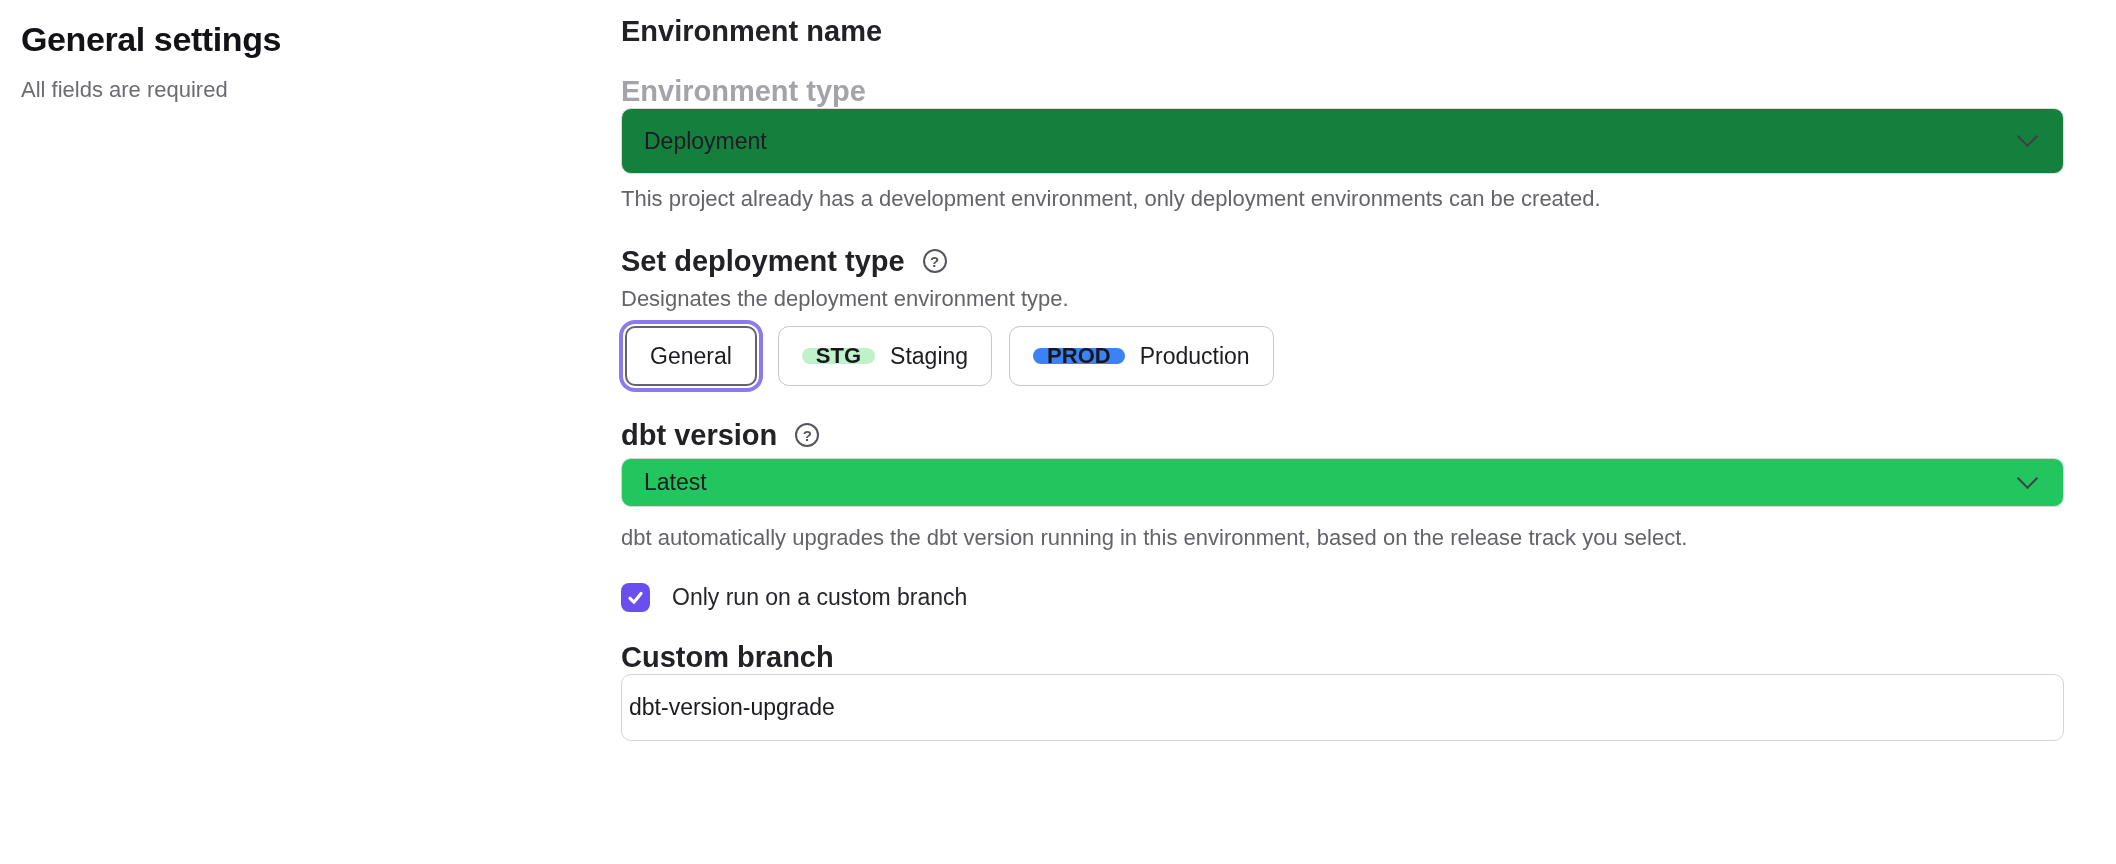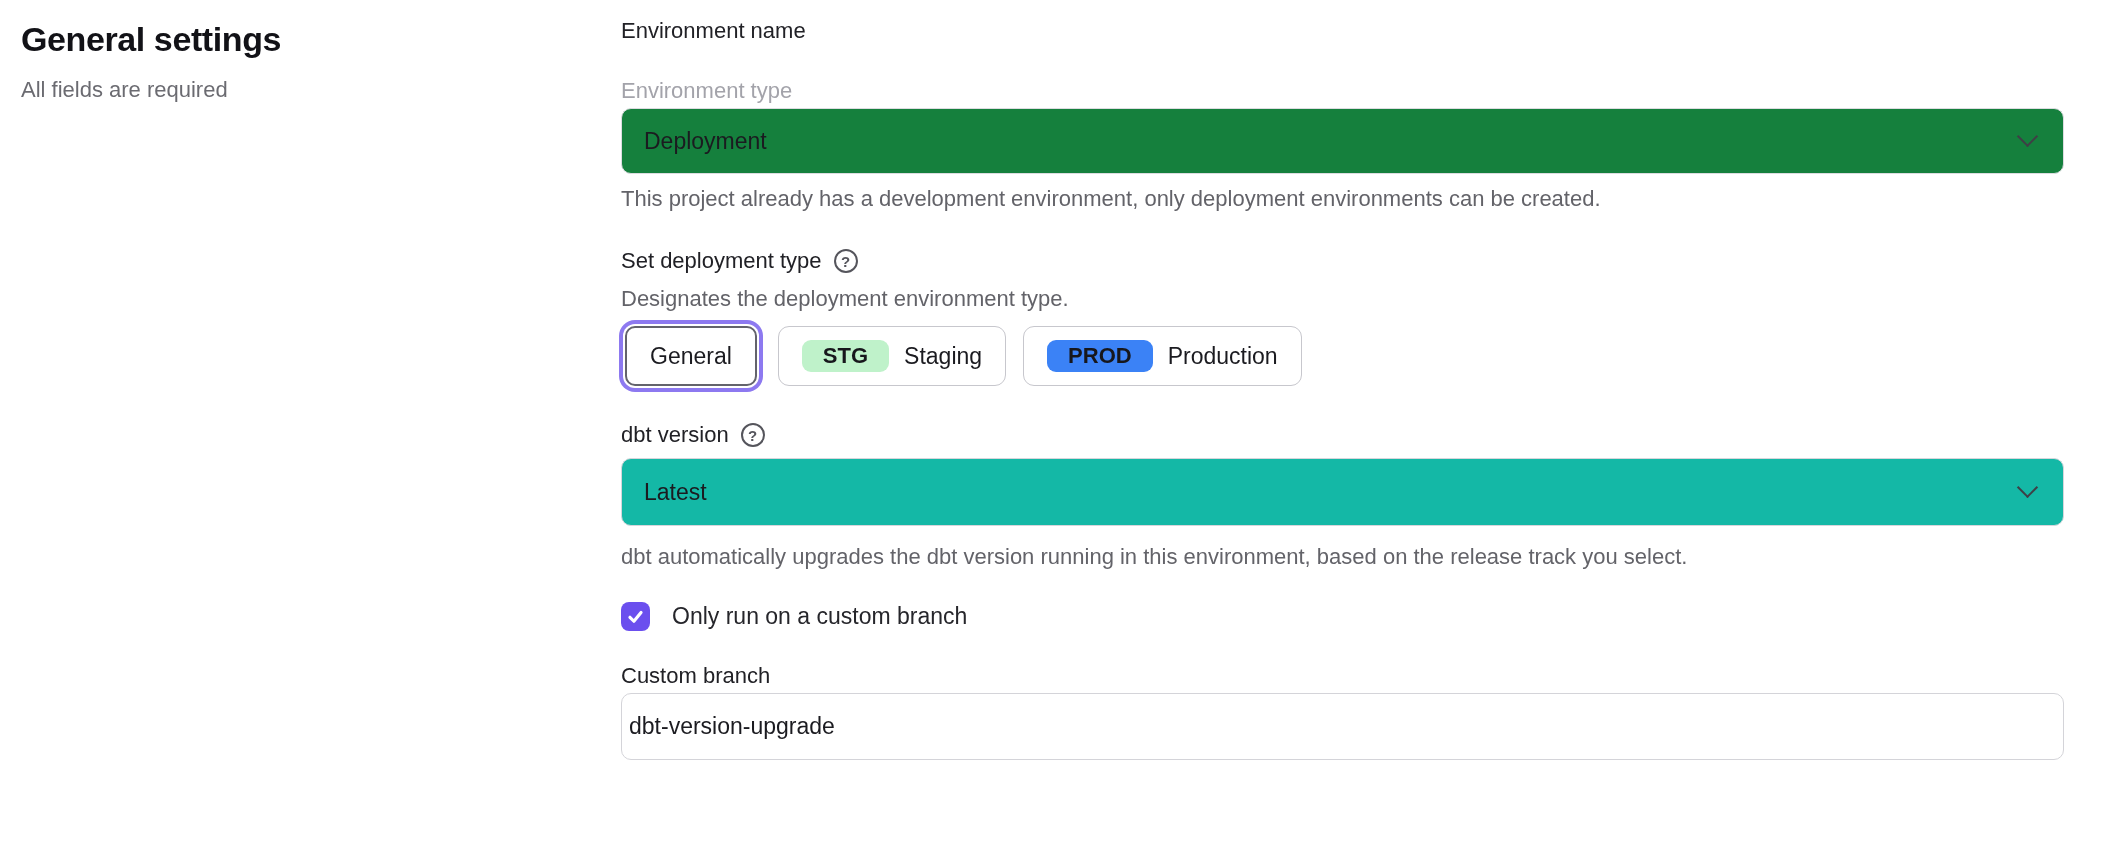--- a/index.html
+++ b/index.html
@@ -17,41 +17,41 @@
   .page-title {
     font-size: 34px; line-height: 42px; font-weight: 700;
     letter-spacing: -0.4px; color: #121217;
   }
   .page-subtitle { margin-top: 15px; font-size: 22px; line-height: 30px; color: #6b6b71; }
 
   
   .form-col { width: 1443px; flex: 0 0 1443px; padding-top: 16px; }
 
   .field-label {
-    font-size: 22px; line-height: 30px; font-weight: 400; color: #212126;
+    font-size: 29px; line-height: 30px; font-weight: 700; color: #212126;
   }
   .field-label.disabled { color: #a3a3aa; }
-  .label-row { display: flex; align-items: center; gap: 12px; }
+  .label-row { display: flex; align-items: center; gap: 18px; }
 
   .helper-text { font-size: 22px; line-height: 30px; color: #636369; }
 
   .text-input {
     display: block; width: 100%; height: 67px;
     border: 1px solid #d4d4d9; border-radius: 10px;
     padding: 0 7px; font-size: 23px; color: #1b1b20;
     font-family: inherit; background: #ffffff; outline: none;
   }
   .text-input.focused { border: 3px solid #8471ee; padding: 0 20px; }
 
   .select-box {
     position: relative; display: flex; align-items: center;
-    width: 100%; height: 68px;
+    width: 100%; height: 49px;
     border: 1px solid #d6d6db; border-radius: 10px;
     padding: 0 60px 0 22px; font-size: 23px; color: #1b1b20;
-    background: #14b8a6; cursor: pointer;
+    background: #22c55e; cursor: pointer;
   }
   .select-box.disabled { background: #15803d; border-color: #dcdce0; cursor: default; height: 66px; }
   .chevron-down {
     position: absolute; right: 28px; top: 50%;
     width: 15px; height: 15px; margin-top: -12px;
     border-right: 2.5px solid #3f3f46; border-bottom: 2.5px solid #3f3f46;
     transform: rotate(45deg);
   }
 
   .help-icon {
@@ -69,21 +69,21 @@
     background: #ffffff; border: 1.5px solid #c7c7cd; border-radius: 11px;
     font-size: 23px; color: #1b1b20; cursor: pointer; font-family: inherit;
   }
   .type-btn.selected {
     border: 2px solid #63636c; border-radius: 10px;
     box-shadow: 0 0 0 2px #ffffff, 0 0 0 6px #8d79f0;
     margin: 0 4px;
   }
   .type-badge {
     display: inline-flex; align-items: center; justify-content: center;
-    height: 32px; padding: 0 21px; border-radius: 9px;
+    height: 16px; padding: 0 14px; border-radius: 9px;
     font-size: 22px; font-weight: 700; color: #17171c;
   }
 
   
   .checkbox-row { display: flex; align-items: center; gap: 22px; margin-top: 30px; }
   .checkbox {
     width: 29px; height: 29px; border-radius: 8px;
     display: flex; align-items: center; justify-content: center;
     cursor: pointer; flex: 0 0 auto;
   }

